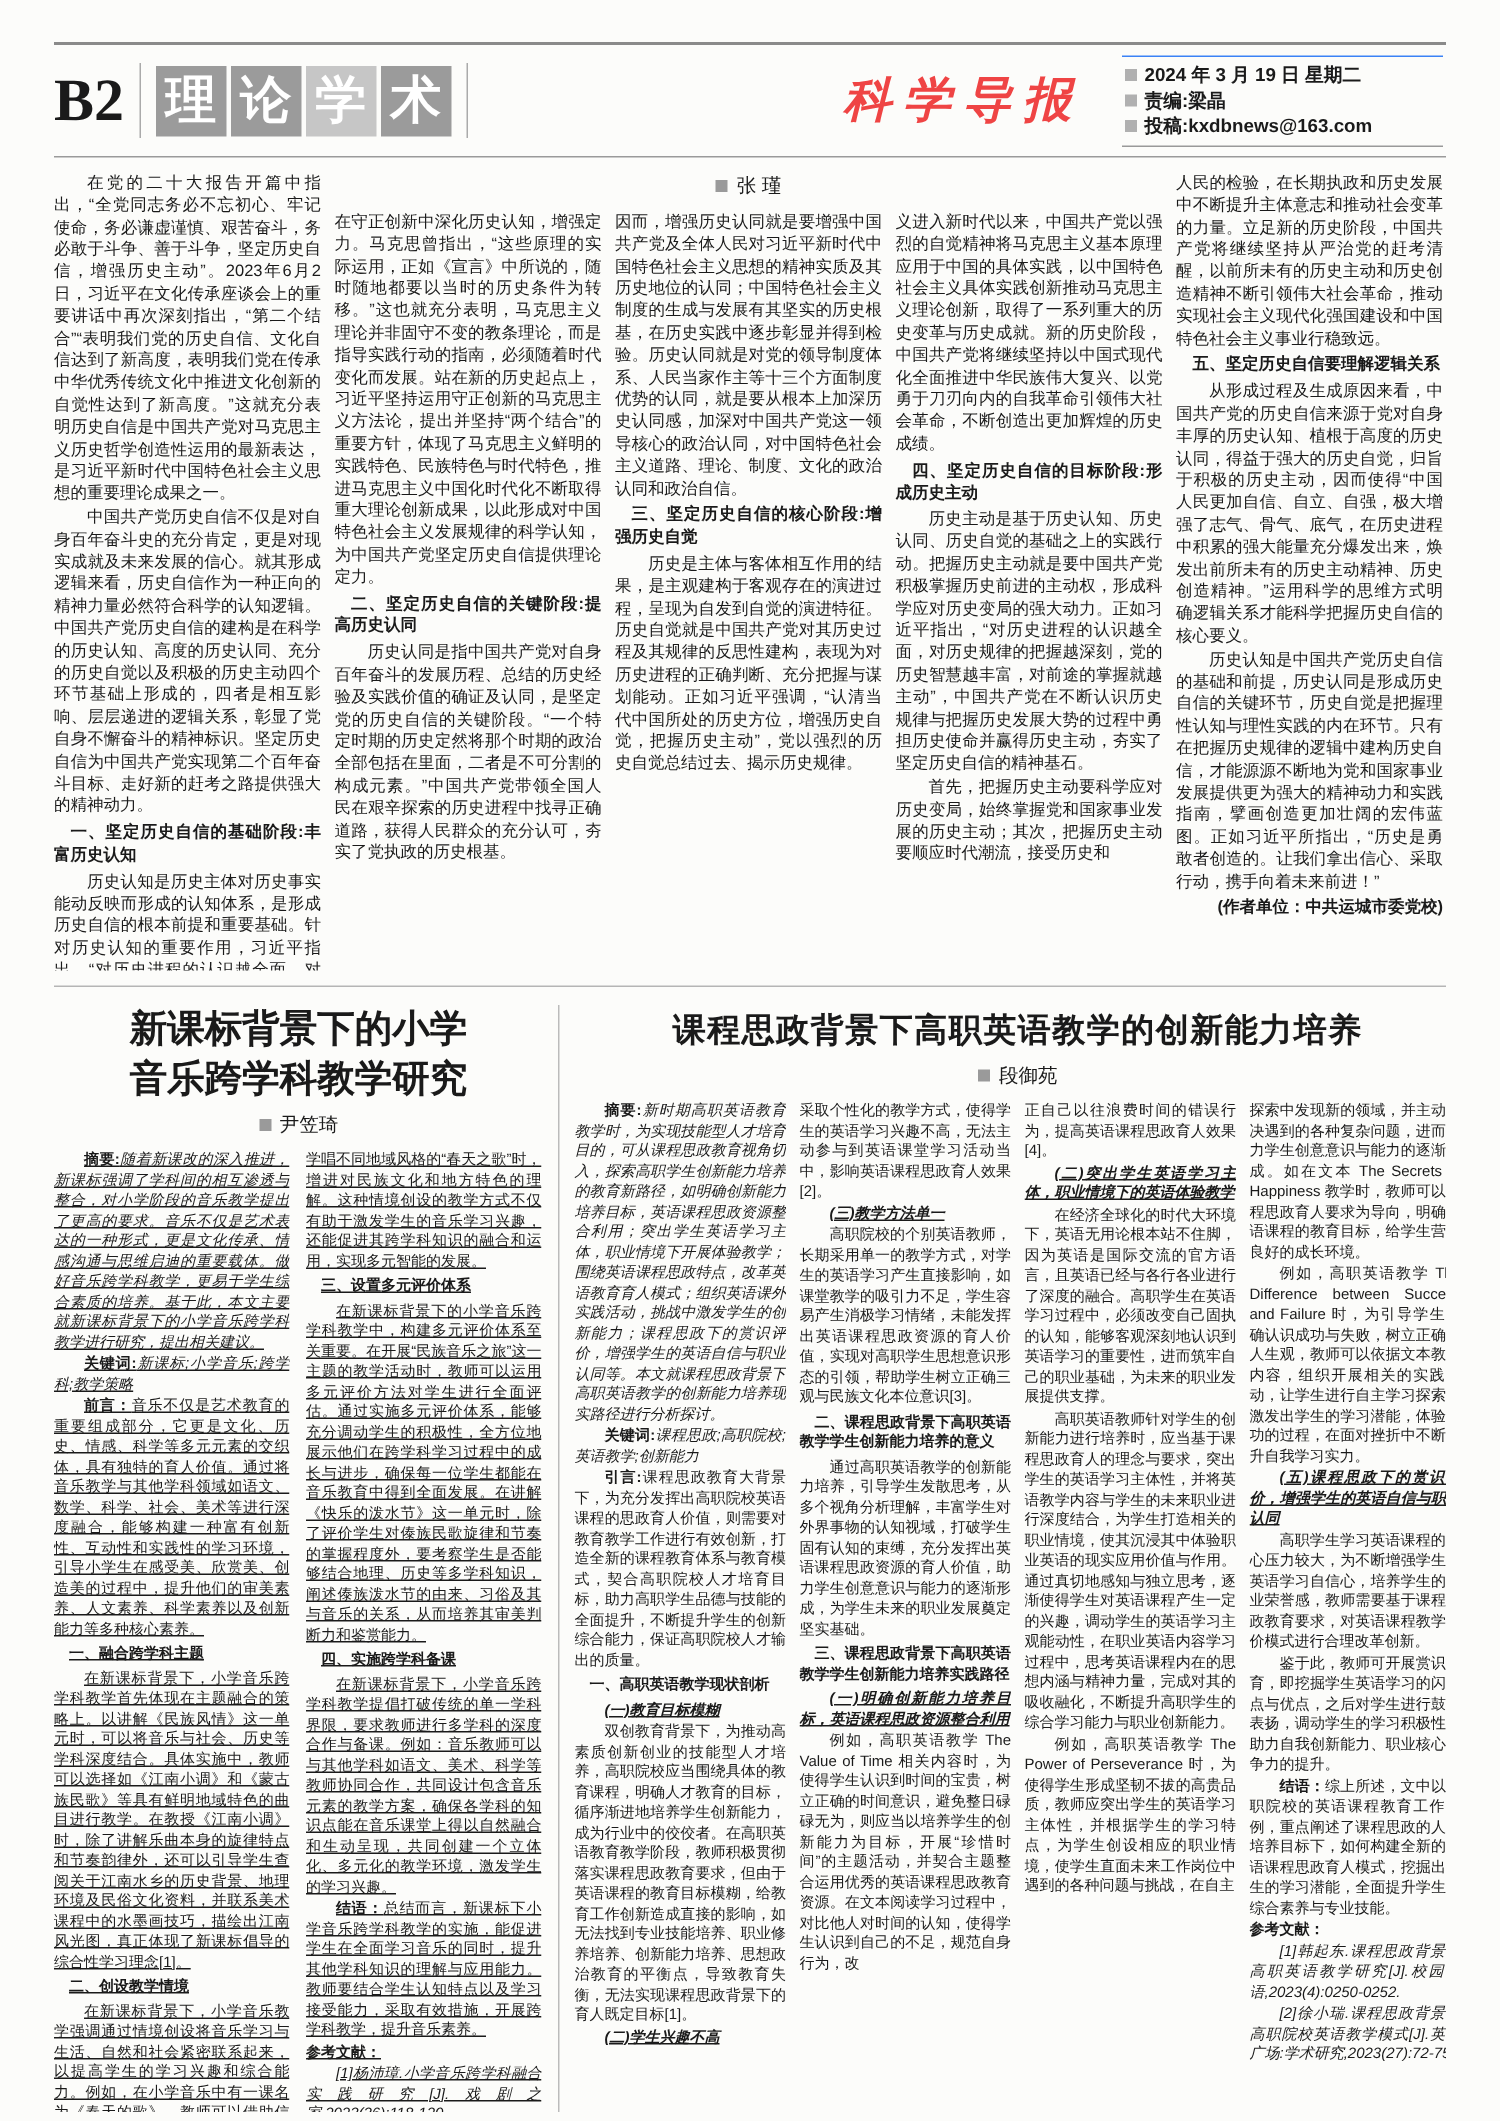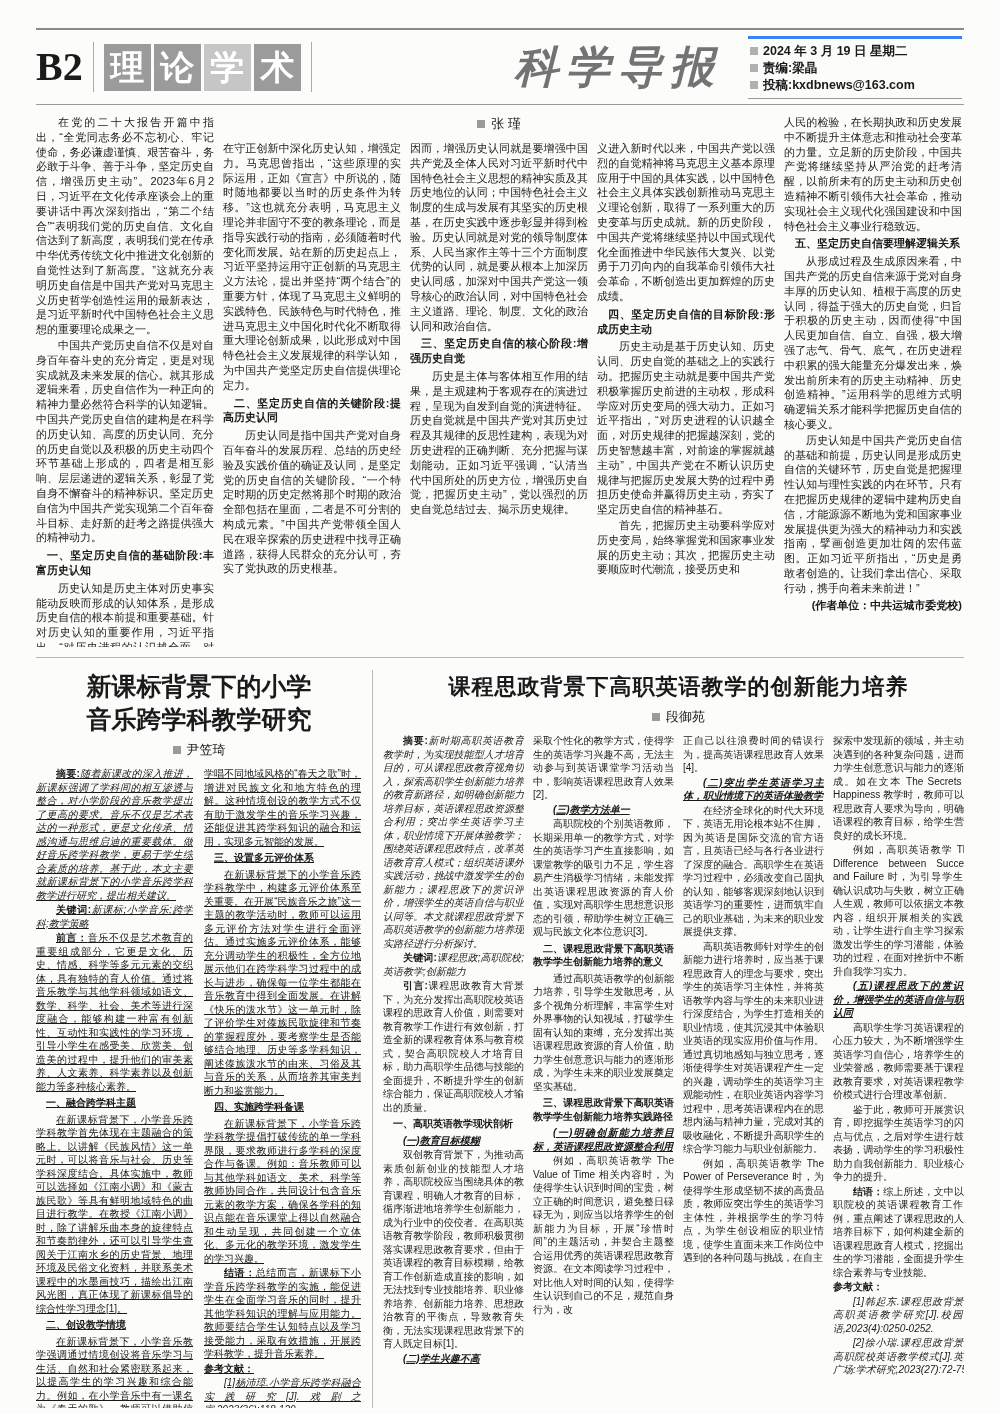--- a/index.html
+++ b/index.html
@@ -12,22 +12,22 @@
        padding:6px 2px 6px 0;height:62px;}
   .hdr-left{display:flex;align-items:center;gap:10px;}
   .sec-code{font-family:"Liberation Serif","DejaVu Serif",serif;font-size:40px;font-weight:bold;line-height:1;}
   .vbar{width:1px;height:50px;background:#aaa;}
   .sec-boxes{display:flex;gap:3px;}
   .sec-box{width:47px;height:47px;background:#9b9b9b;color:#fff;font-weight:bold;
            font-size:34px;display:flex;align-items:center;justify-content:center;line-height:1;}
   .sec-box.alt{background:#c6c6c6;}
   .hdr-right{display:flex;align-items:center;gap:26px;}
   .masthead{font-family:"DejaVu Serif","Liberation Serif",serif;font-style:italic;
-            font-size:44px;color:#737373;letter-spacing:8px;font-weight:bold;}
-  .pubinfo{border-top:3px solid #3b82f6;border-bottom:1px solid #999;padding:4px 2px;min-width:210px;}
+            font-size:32px;color:#ef4444;letter-spacing:8px;font-weight:bold;}
+  .pubinfo{border-top:1px solid #3b82f6;border-bottom:1px solid #999;padding:4px 2px;min-width:210px;}
   .pubinfo .row{display:flex;align-items:center;gap:5px;font-size:12.5px;font-weight:600;
                 line-height:17px;white-space:nowrap;}
   .sq{display:inline-block;width:8px;height:8px;background:#b0b0b0;flex:0 0 auto;}
   
   .byline{display:flex;align-items:center;justify-content:center;gap:6px;font-size:13px;text-align:center;}
   .byline .sq{background:#9a9a9a;}
   .col{overflow:hidden;text-align:justify;}
   .blk{margin:0 0 1px 0;text-indent:2em;}
   .blk-pc{text-indent:0;}
   .blk-h{font-weight:bold;text-indent:1em;margin:3px 0;}

